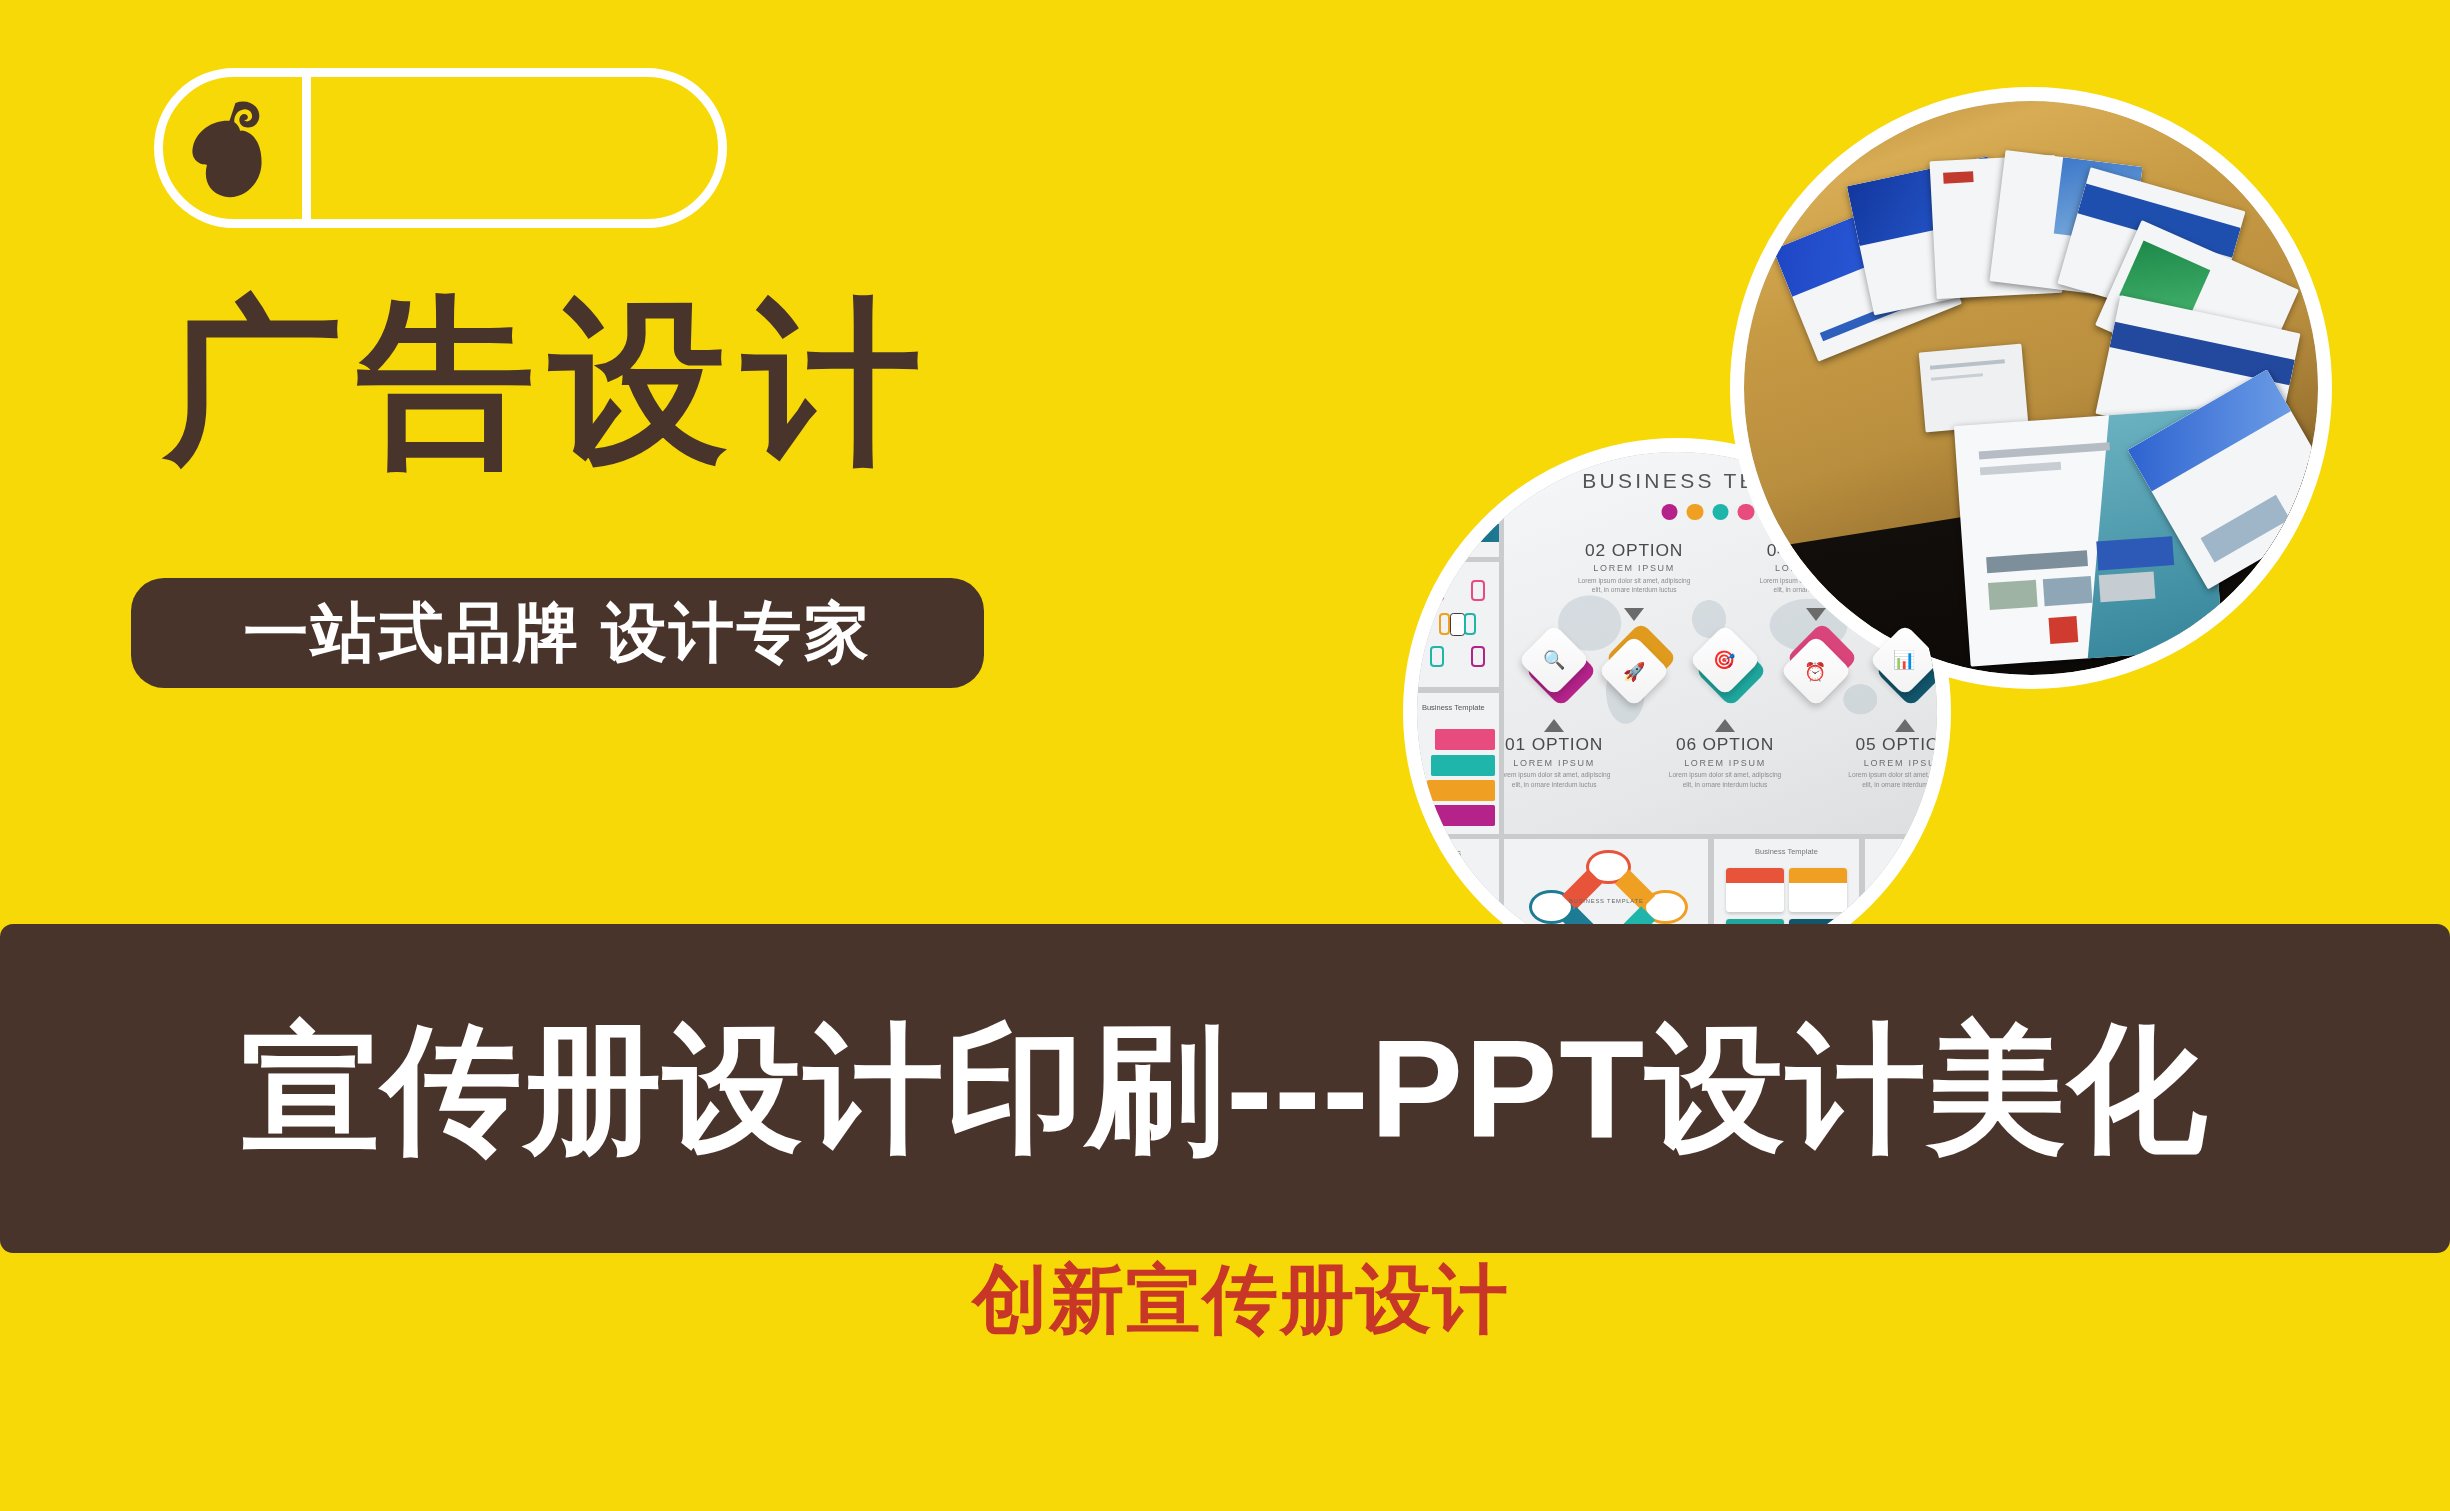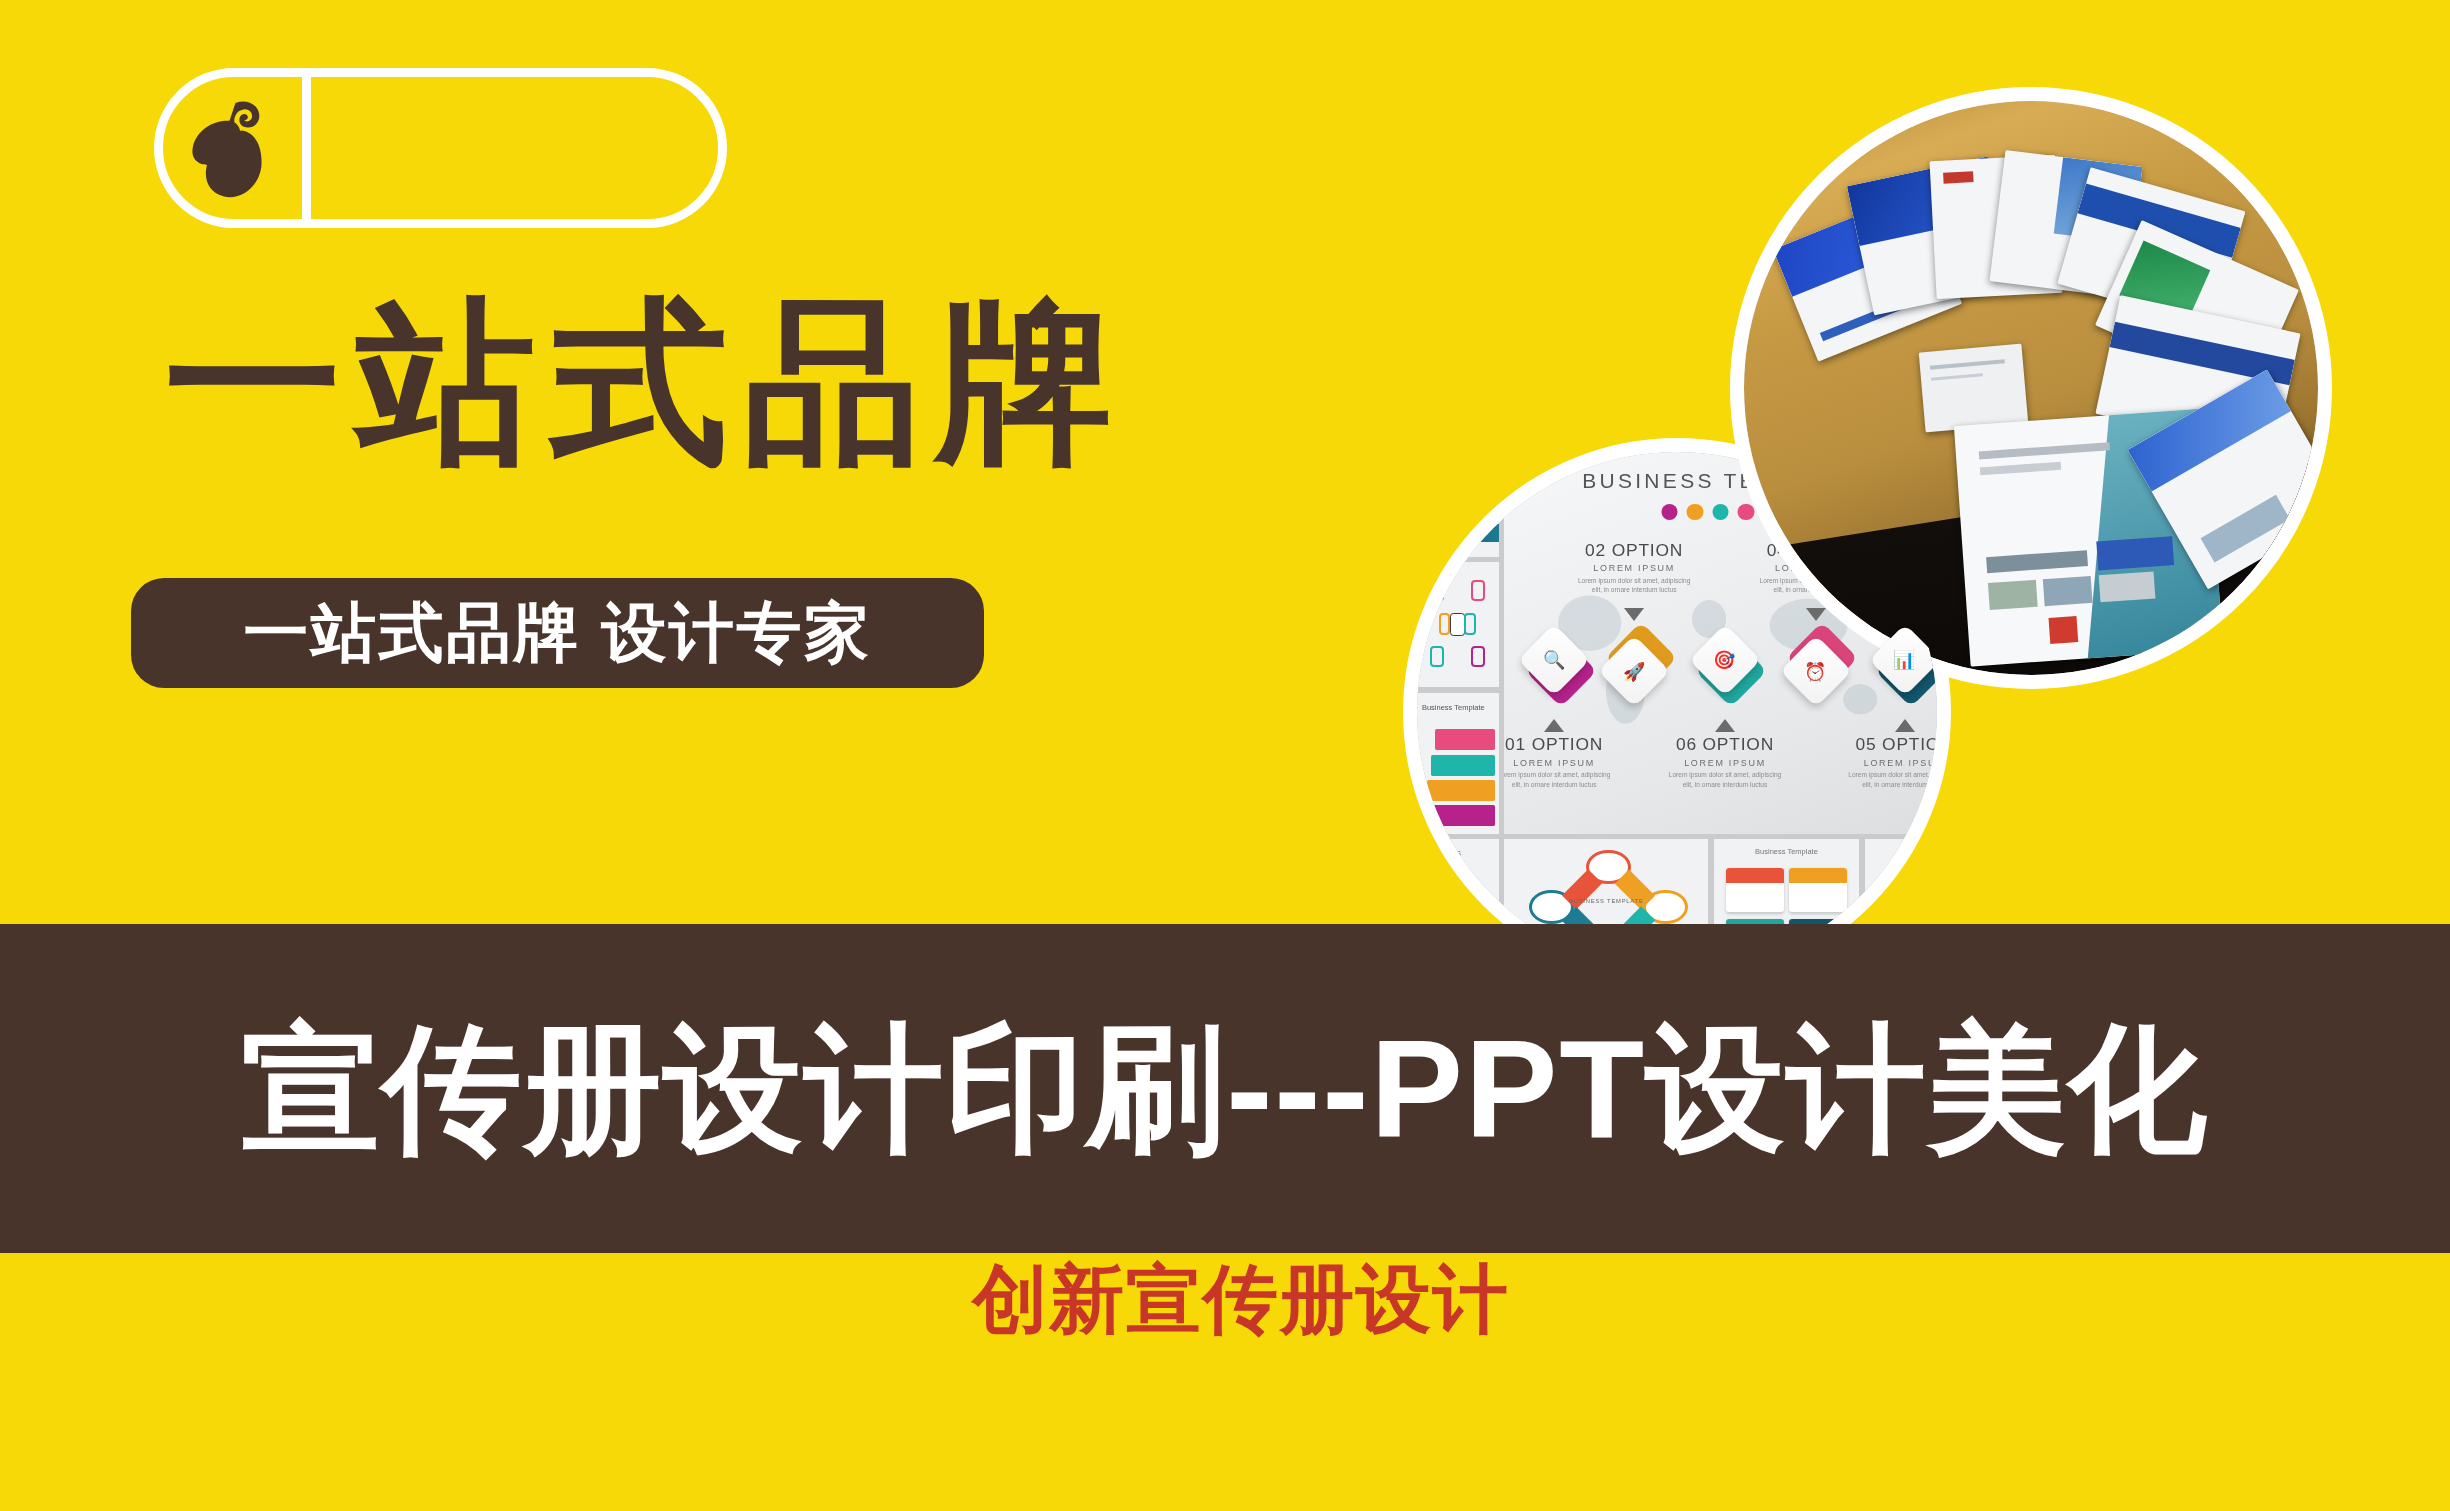--- a/index.html
+++ b/index.html
@@ -171,21 +171,21 @@
     transform:translate(-50%,-50%);
     display:flex; align-items:center; justify-content:center;
     font-size:18px;
   }
 
   
   .band{
     position:absolute; left:0; top:924px;
     width:2450px; height:329px;
     background:#49342C;
-    display:flex; align-items:center; justify-content:center;
+    display:flex; align-items:center; justify-content:center;border-radius:13px;
   }
   .band-text{
     font-size:139px; font-weight:bold; color:#FFFFFF;
     letter-spacing:1.7px; white-space:nowrap; line-height:1;
   }
 
   
   .taglines{
     position:absolute; left:16px; top:1262px; width:2450px;
     display:flex; justify-content:center; gap:257px;
@@ -203,21 +203,21 @@
 <div class="logo-frame">
   <div class="logo-mark-cell">
     <svg class="logo-mark" viewBox="0 0 120 124">
       <path d="M63 6 C76 1 90 7 92 19 C94 30 85 38 76 36 C70 35 67 30 68 25 C69 20 74 18 77 21 C80 24 77 28 74 27 C76 30 81 29 83 25 C85 19 80 13 73 14 C65 15 60 23 62 32 L50 45 Z" fill="#49342C"></path>
       <path d="M57 28 C38 26 16 38 11 59 C7 75 18 84 34 82 C49 80 63 68 68 52 C71 41 68 31 57 28 Z" fill="#49342C"></path>
       <path d="M70 40 C56 44 40 56 32 72 C21 93 27 116 49 121 C72 126 94 106 95 81 C96 57 85 41 70 40 Z" fill="#49342C"></path>
     </svg>
   </div>
 </div>
 
-<div class="headline">一站式品牌</div>
+<div class="headline">广告设计</div>
 
 <div class="pill">
   <span class="pill-text">一站式品牌 设计专家</span>
 </div>
 
 <div class="circle circle-bottom">
   <div class="circle-inner">
     <div class="ppt-grid">
 
       <div class="tile tile-main">

